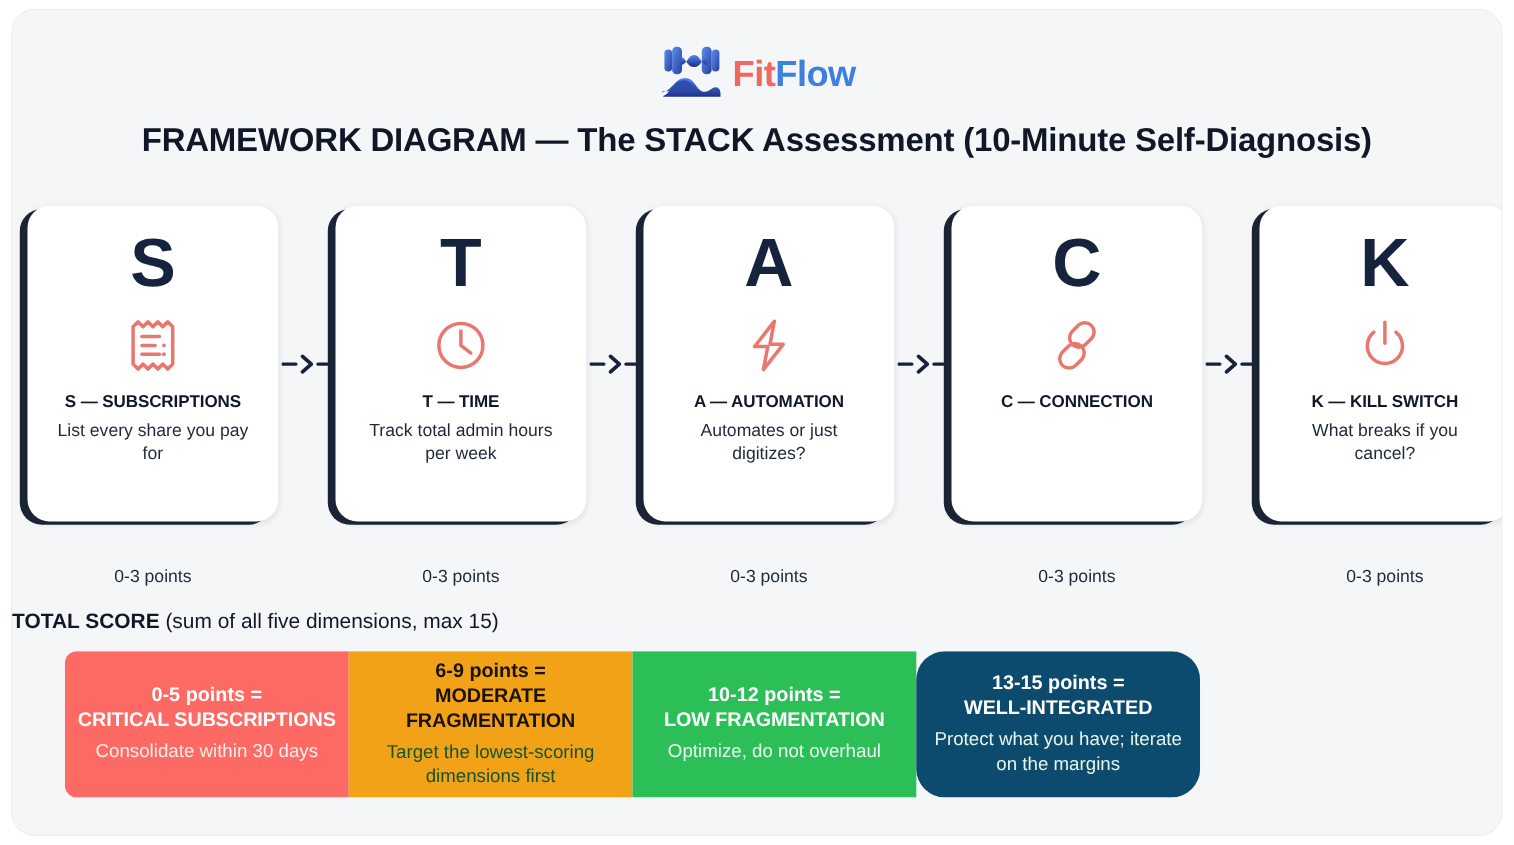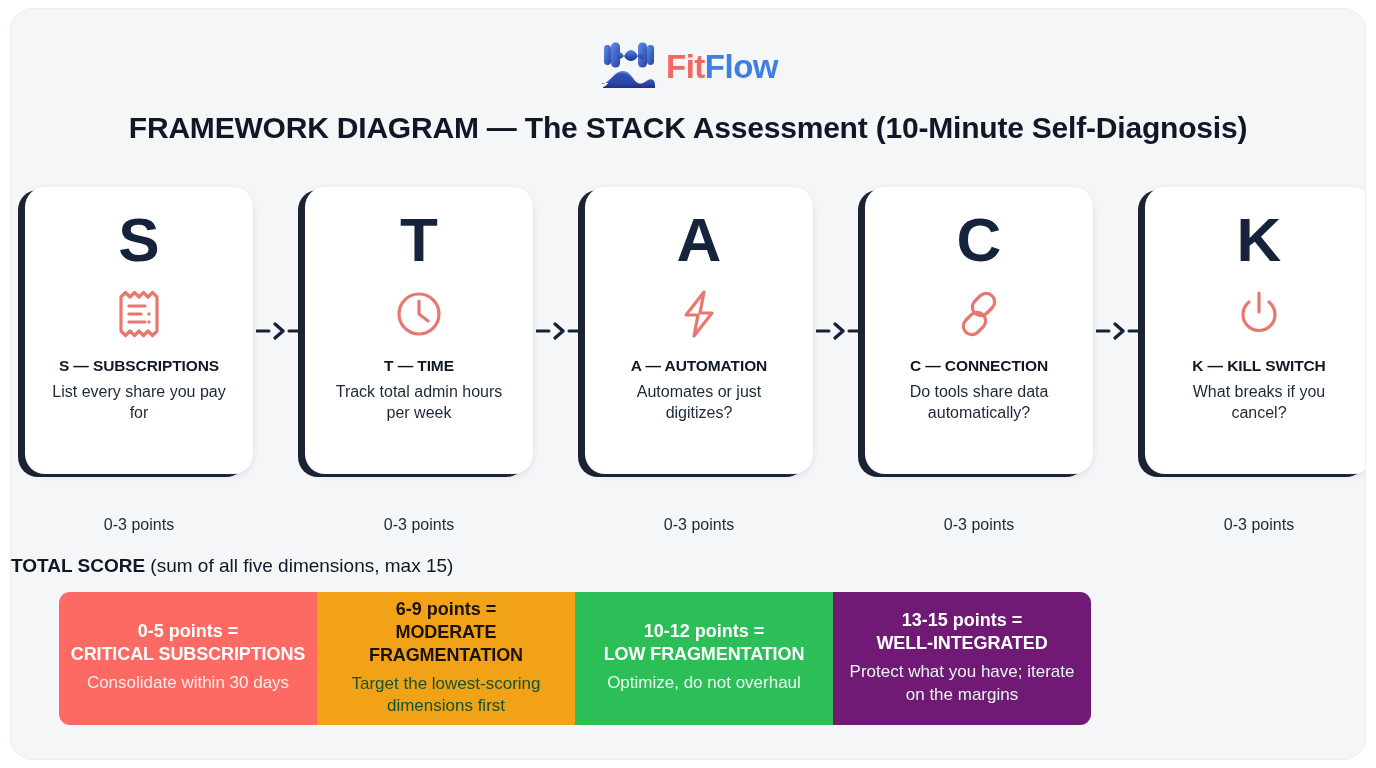--- a/index.html
+++ b/index.html
@@ -231,21 +231,20 @@
       <div class="col">
         <div class="card">
           <div class="card-letter">C</div>
           <div class="card-icon">
             <svg width="50" height="50" viewBox="0 0 50 50" fill="none" stroke="#e8776f" stroke-width="3.2" stroke-linecap="round" stroke-linejoin="round">
               <path d="M20.5 12.5 L26.5 6.5 a8.5 8.5 0 0 1 12 12 L32.5 24.5 a8.5 8.5 0 0 1 -12 -12"></path>
               <path d="M29.5 37.5 L23.5 43.5 a8.5 8.5 0 0 1 -12 -12 L17.5 25.5 a8.5 8.5 0 0 1 12 12"></path>
             </svg>
           </div>
           <div class="card-head">C — CONNECTION</div>
-          <div class="card-desc">Do tools share data automatically?</div>
         </div>
         <div class="points">0-3 points</div>
       </div>
 
       <div class="arrow">
         <svg width="46" height="22" viewBox="0 0 46 22">
           <line x1="1" y1="11" x2="13" y2="11" stroke="#15223a" stroke-width="3" stroke-linecap="round"></line>
           <polyline points="19,4 27,11 19,18" fill="none" stroke="#15223a" stroke-width="3.4" stroke-linecap="round" stroke-linejoin="round"></polyline>
           <line x1="33" y1="11" x2="45" y2="11" stroke="#15223a" stroke-width="3" stroke-linecap="round"></line>
         </svg>
@@ -285,21 +284,21 @@
         <div class="band-l2">MODERATE FRAGMENTATION</div>
         <div class="band-sub" style="color:#14532d;">Target the lowest-scoring dimensions first</div>
       </div>
 
       <div class="band" style="background:#2cbe57;color:#ffffff;">
         <div class="band-l1">10-12 points =</div>
         <div class="band-l2">LOW FRAGMENTATION</div>
         <div class="band-sub" style="color:#e9f9ee;">Optimize, do not overhaul</div>
       </div>
 
-      <div class="band" style="background:#701a75;color:#ffffff;">
+      <div class="band" style="background:#0c4a6e;color:#ffffff;border-radius:26px;">
         <div class="band-l1">13-15 points =</div>
         <div class="band-l2">WELL-INTEGRATED</div>
         <div class="band-sub" style="color:#e6f6eb;">Protect what you have; iterate on the margins</div>
       </div>
 
     </div>
 
   </div>
 </div>
 

